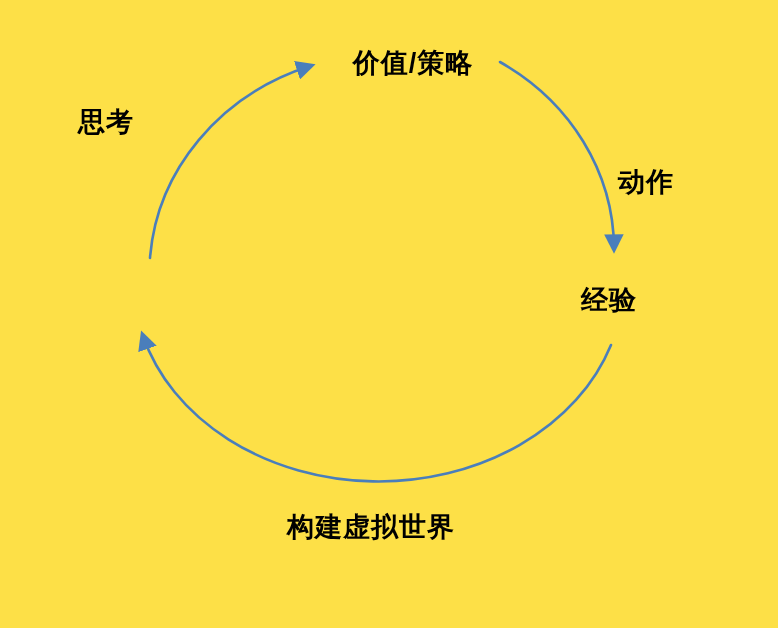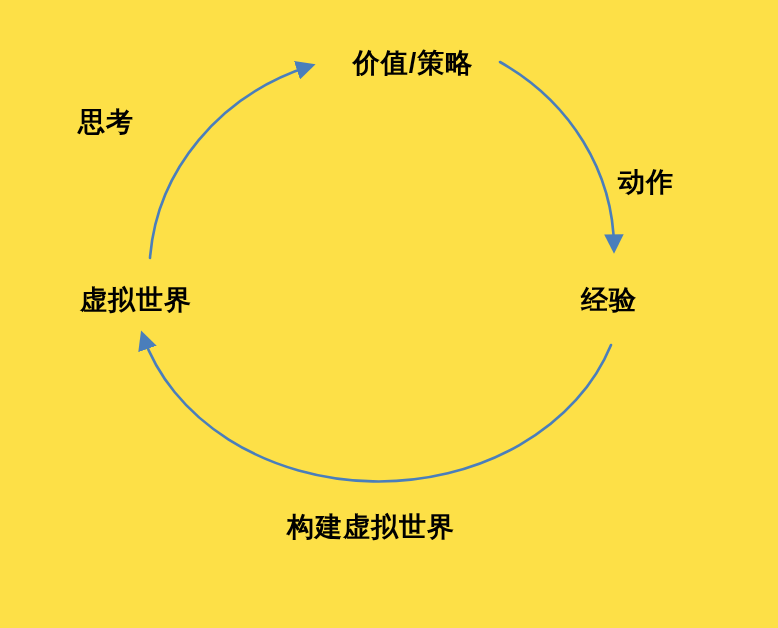--- a/index.html
+++ b/index.html
@@ -57,21 +57,20 @@
 
     <path d="M611,345 A245,200 0 0 1 143,336" fill="none" stroke-width="2.6" stroke-linecap="round" marker-end="url(#arrowhead)" stroke="#4a7ebb"></path>
   </svg>
 
   <div class="label centered" style="left:413px; top:63px;">价值/策略</div>
 
   <div class="label centered" style="left:646px; top:146px;margin-top:36px;">动作</div>
 
   <div class="label centered" style="left:609px; top:300px;text-align:right;">经验</div>
 
-  <div class="label centered" style="left:136px; top:300px;">虚拟世界</div>
 
   <div class="label centered" style="left:371px; top:527px;font-family:Liberation Serif, serif;">构建虚拟世界</div>
 
   <div class="label think-block" style="left:78px; top:103px;">
     <div>思考</div>
   </div>
 
 </div>
 
 </body></html>

